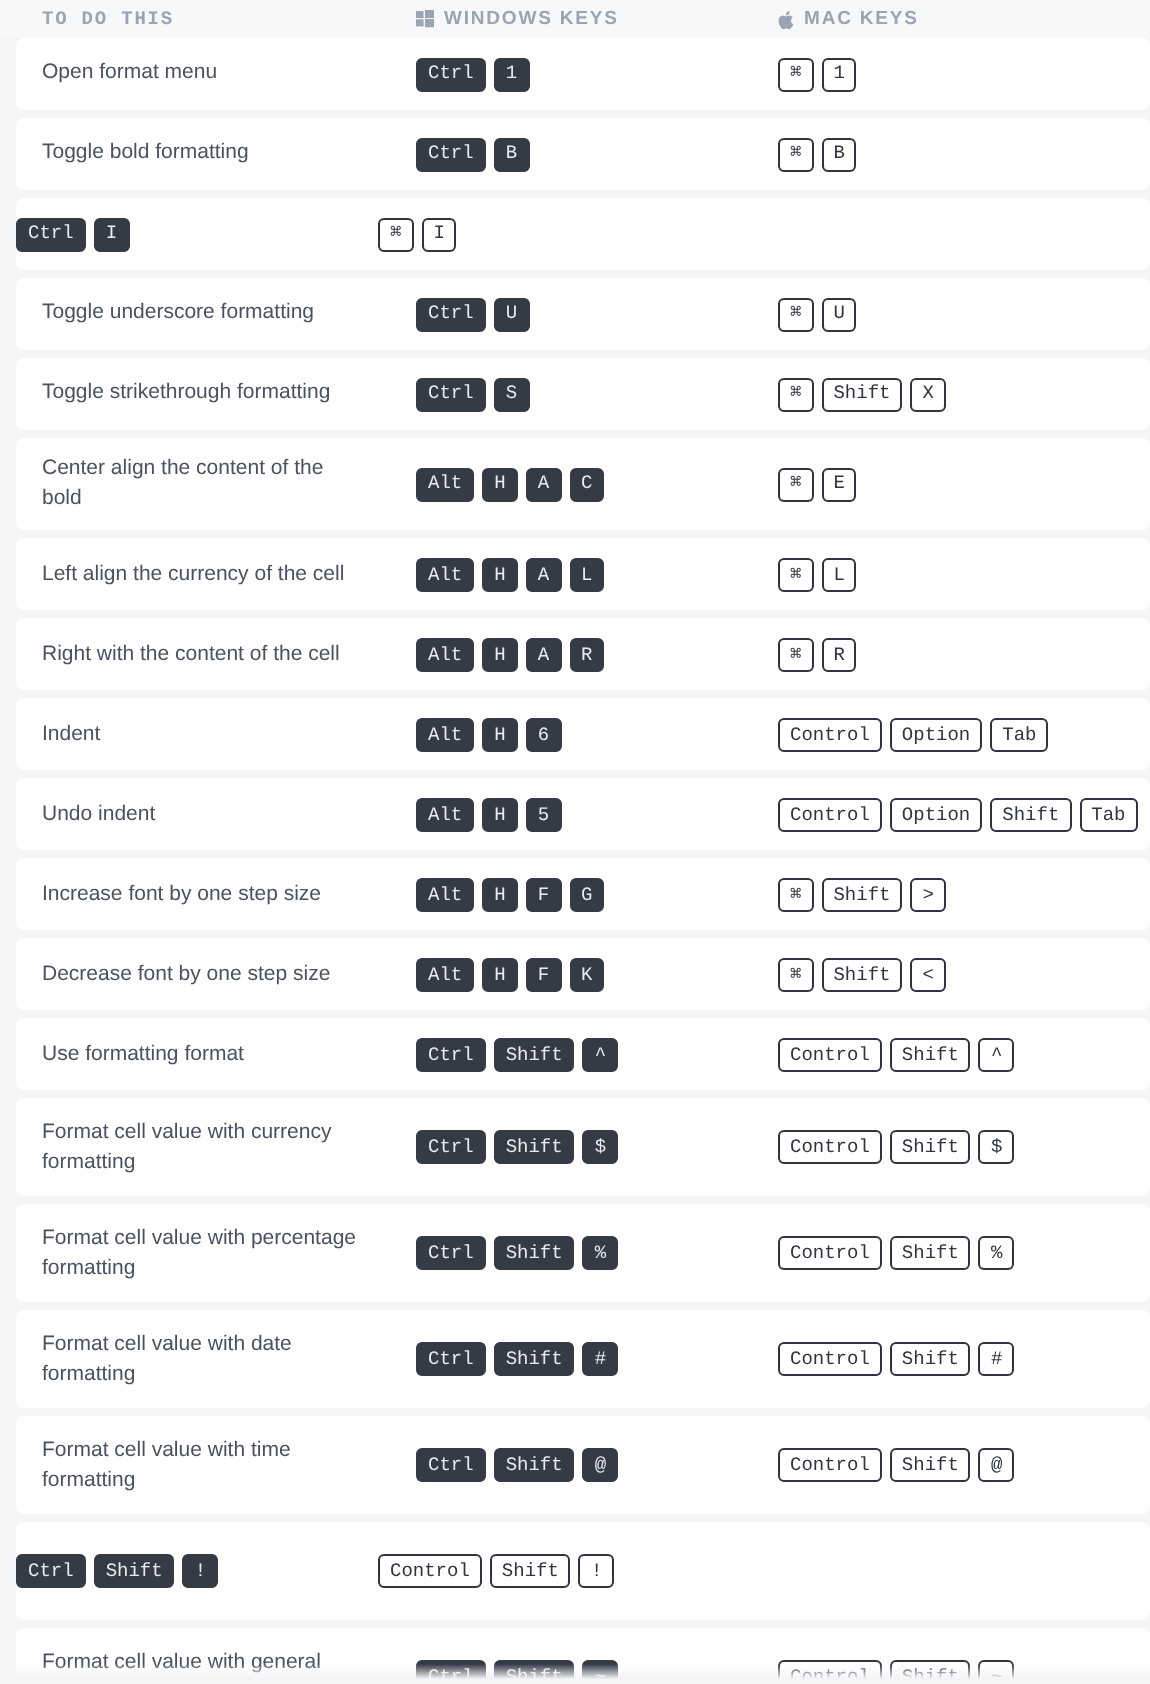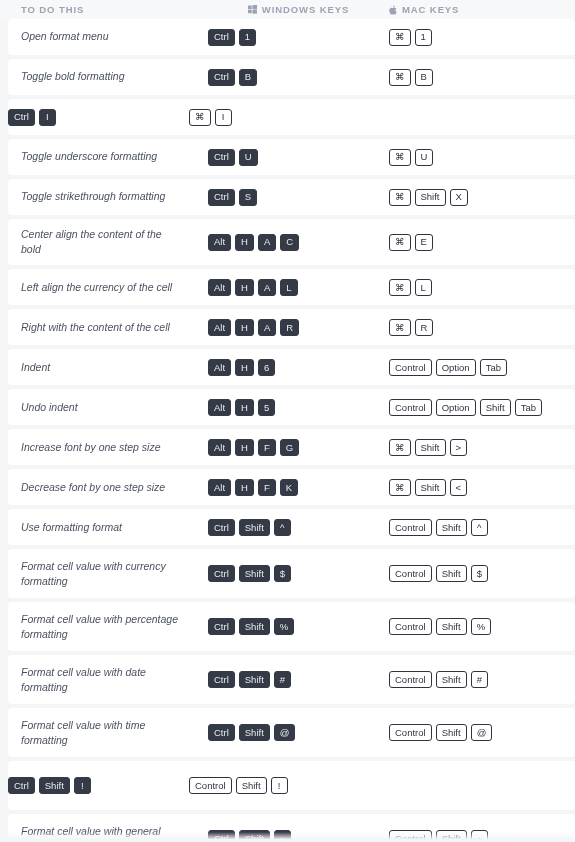--- a/index.html
+++ b/index.html
@@ -17,44 +17,44 @@
     display:flex; align-items:center;
     height:19px; padding:0 0 0 8px;
     background:#f7f8f9;
   }
   .head .col {
     font-size:9.5px; font-weight:700;
     letter-spacing:.9px; color:#9aa4b2;
     text-transform:uppercase;
     display:flex; align-items:center; gap:5px;
   }
-  .col-do  { width:200px; padding-left:13px; }
-  .col-win { width:181px;justify-content:center; }
+  .col-do  { width:200px; padding-left:13px;font-family:Liberation Mono, monospace; }
+  .col-win { width:181px; }
   .col-mac { width:181px;text-align:right; }
 
   .ico { display:inline-block; line-height:0; }
   .ico svg { display:block; }
 
   
   .rows { padding:0 0 0 8px; }
   .row {
     display:flex; align-items:center;
     background:#ffffff;
     border-radius:4px;
     margin-bottom:4px;
     min-height:36px;
     padding:8px 0;
   }
   .row.tall { min-height:49px; }
 
   .cell-do {
     width:200px; padding-left:13px; padding-right:26px;
-    font-size:10.5px; color:#4a5160; line-height:1.45;font-style:italic;
-  }
-  .cell-keys { width:181px; display:flex; align-items:center; gap:4px; flex-wrap:wrap; }
+    font-size:10.5px; color:#4a5160; line-height:1.45;
+  }
+  .cell-keys { width:181px; display:flex; align-items:center; gap:4px; flex-wrap:wrap;font-family:Liberation Mono, monospace; }
 
   
   .k {
     display:inline-flex; align-items:center; justify-content:center;
     height:17px; min-width:17px; padding:0 5px;
     border-radius:3px;
     font-size:9.5px; line-height:1;
     white-space:nowrap;
   }
   .k.win { background:#343a46; color:#e9ebef; border:1px solid #343a46; }

